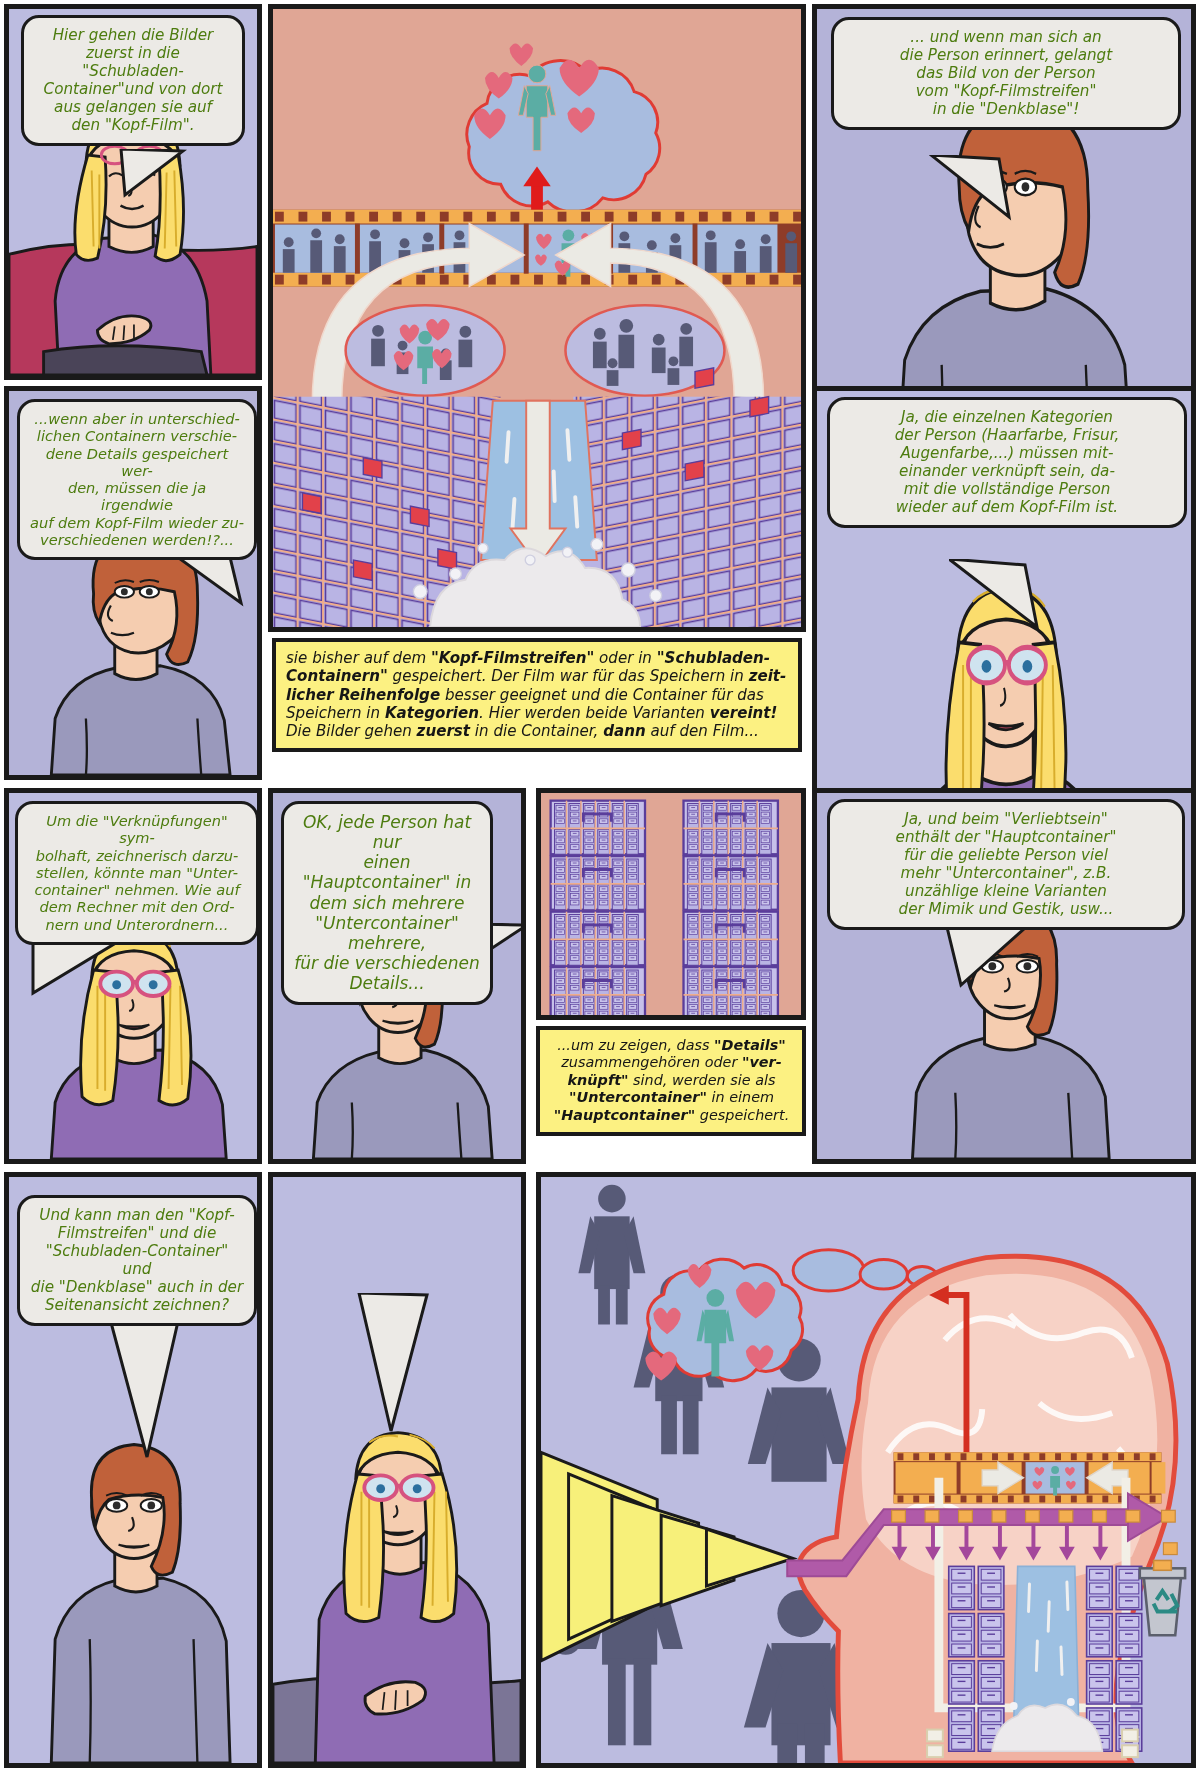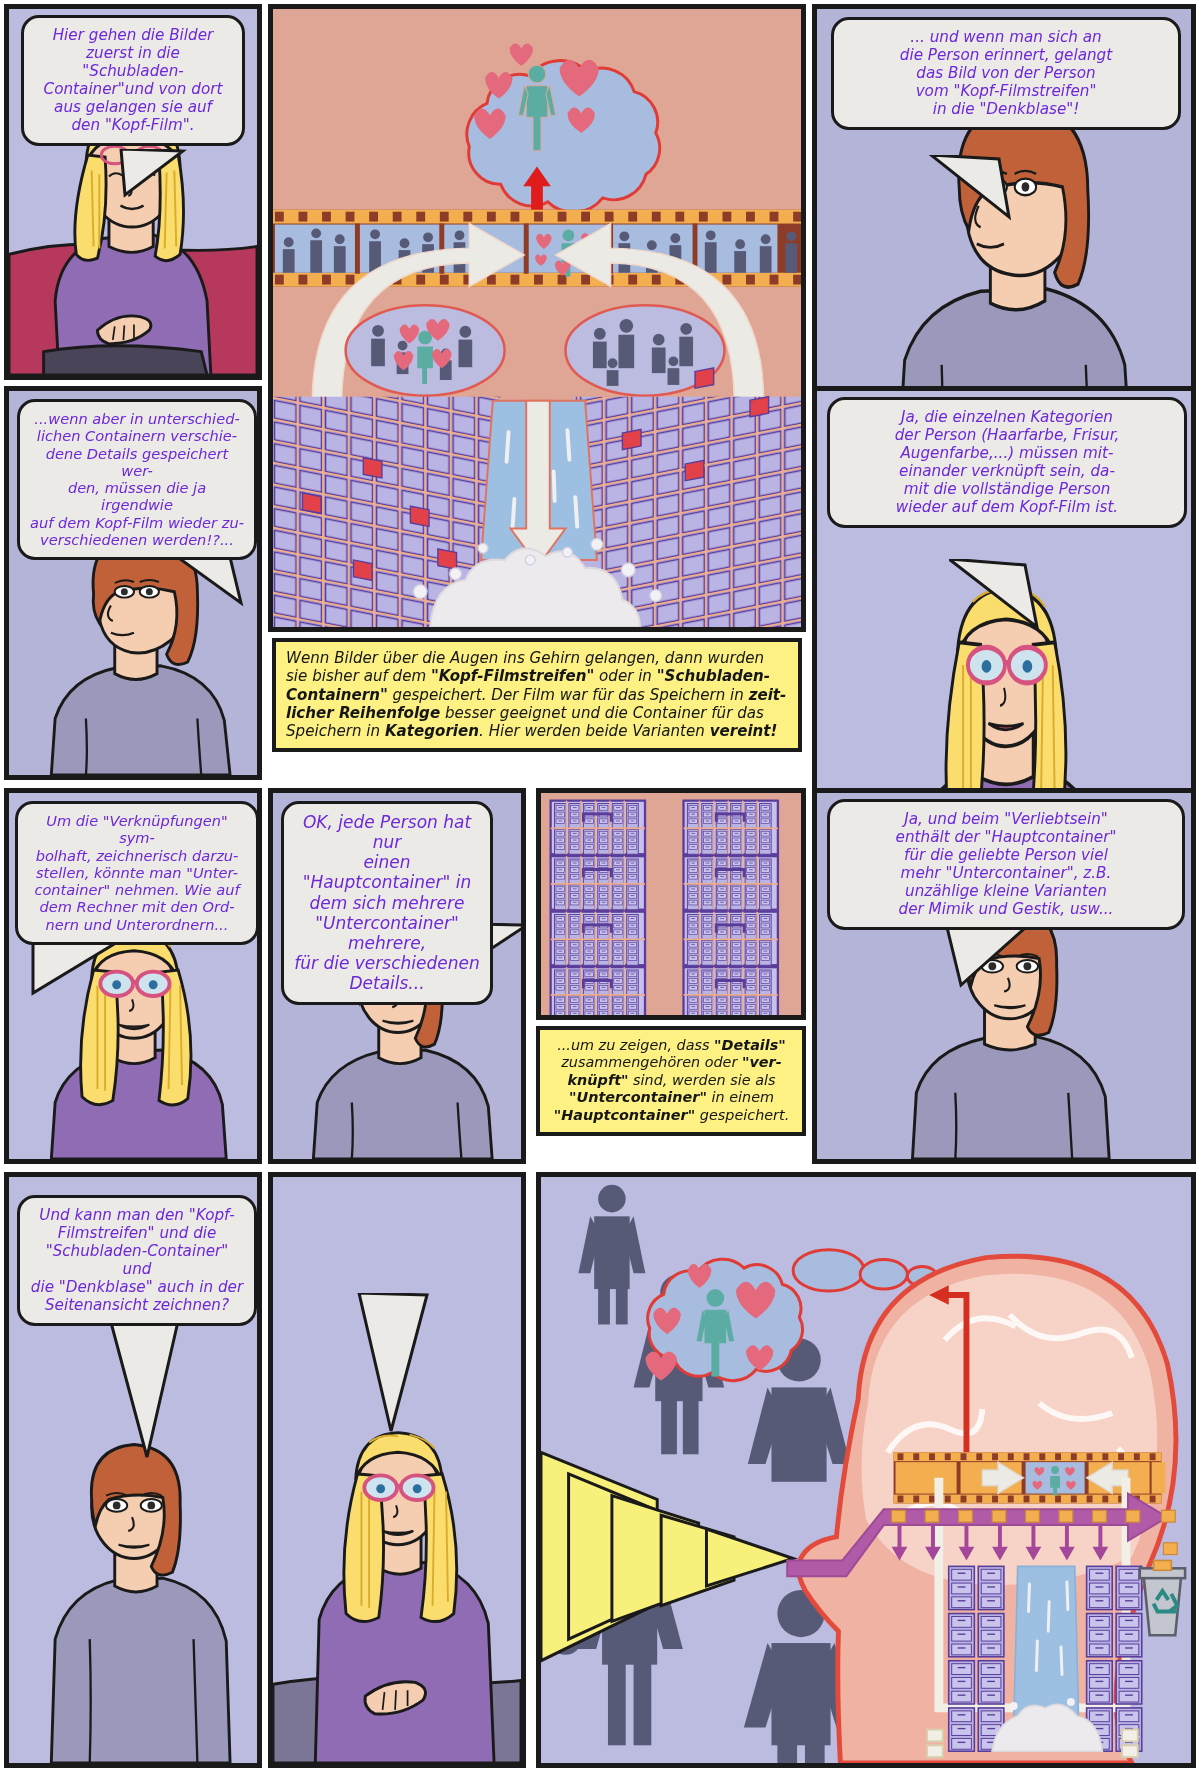--- a/index.html
+++ b/index.html
@@ -28,21 +28,21 @@
   .bubble {
     position: absolute;
     background: #eceae6;
     border: 3px solid #1a1a1a;
     border-radius: 18px;
     padding: 8px 10px 9px 10px;
     font-family: "DejaVu Sans", sans-serif;
     font-style: italic;
     font-size: 15.2px;
     line-height: 1.185;
-    color: #6d28d9;
+    color: #4d7c0f;
     text-align: center;
     z-index: 6;
   }
   .bubble b { font-weight: normal; font-style: italic; }
   .tail {
     position: absolute;
     z-index: 5;
   }
 
   
@@ -482,25 +482,25 @@
         <div><span>einander </span><b>verknüpft</b><span> sein, da-</span></div>
         <div><span>mit die </span><b>vollständige</b><span> Person</span></div>
         <div><span>wieder auf dem Kopf-Film ist.</span></div>
       </div>
     <svg class="tail" style="left:132px; top:168px; width:92px; height:72px;" viewBox="0 0 92 72">
       <path d="M0 0 L76 6 L88 68 Z" fill="#eceae6" stroke="#1a1a1a" stroke-width="3"></path>
     </svg>
   </div>
 
   <div class="caption" style="left:272px; top:638px; width:530px;">
-      <div><span>Wenn Bilder über die Augen ins Gehirn gelangen, dann wurden</span></div>
       <div><span>sie bisher auf dem </span><b>"Kopf-Filmstreifen"</b><span> oder in </span><b>"Schubladen-</b></div>
       <div><b>Containern"</b><span> gespeichert. Der Film war für das Speichern in </span><b>zeit-</b></div>
       <div><b>licher Reihenfolge</b><span> besser geeignet und die Container für das</span></div>
       <div><span>Speichern in </span><b>Kategorien</b><span>. Hier werden beide Varianten </span><b>vereint!</b></div>
+      <div><span>Die Bilder gehen </span><b>zuerst</b><span> in die Container, </span><b>dann</b><span> auf den Film...</span></div>
     </div>
 
   <div class="panel" style="left:4px; top:788px; width:258px; height:376px; background:#bcbce0;">
     <svg class="fill" viewBox="0 0 258 376" preserveAspectRatio="none">
       <rect x="0" y="0" width="258" height="376" fill="#bcbce0"></rect>
       <path d="M44 376 L48 318 Q60 278 110 266 L160 264 Q212 276 222 320 L226 376 Z" fill="#8f6cb4" stroke="#1a1a1a" stroke-width="3"></path>
       <path d="M108 240 L108 272 Q130 284 152 272 L152 240 Z" fill="#f5cdb0" stroke="#1a1a1a" stroke-width="3"></path>
       <ellipse cx="130" cy="202" rx="43" ry="50" fill="#f5cdb0" stroke="#1a1a1a" stroke-width="3"></ellipse>
       <path d="M86 190 Q88 144 130 142 Q174 144 176 192 Q166 164 130 162 Q94 164 86 190 Z" fill="#fbdd6d" stroke="#1a1a1a" stroke-width="3"></path>
       <path d="M100 152 Q114 142 130 146 M142 144 Q160 148 168 158" stroke="#d8ad2c" stroke-width="2" fill="none"></path>

